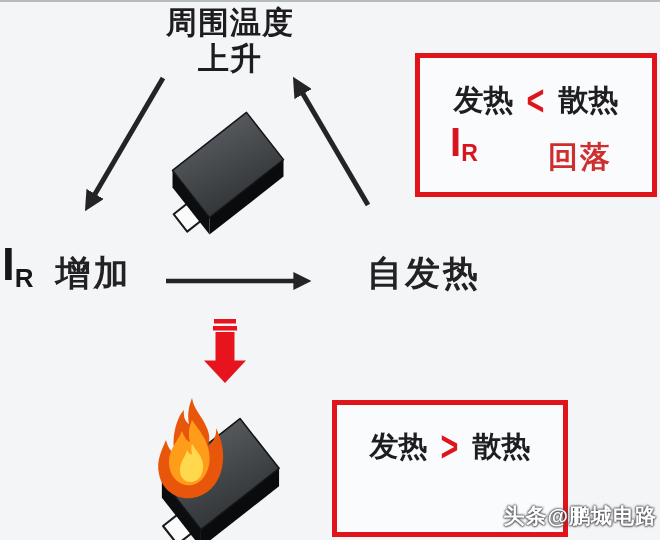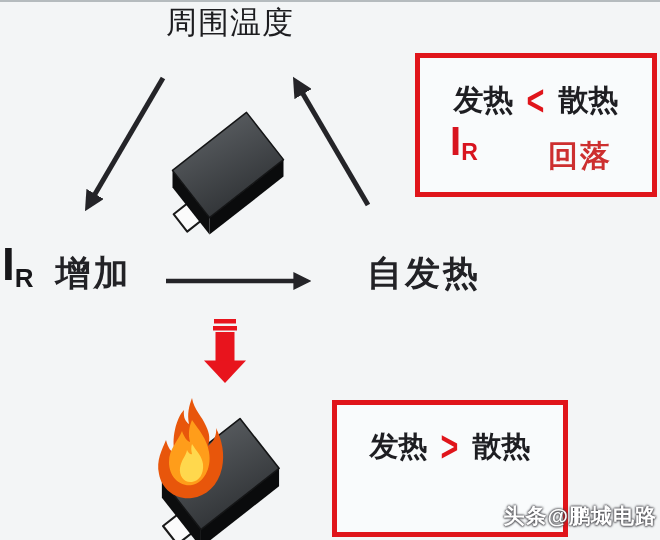--- a/index.html
+++ b/index.html
@@ -6,34 +6,34 @@
   body{font-family:"Liberation Sans","DejaVu Sans",sans-serif;}
   #stage{
     position:relative;width:660px;height:540px;overflow:hidden;
     background:#f3f5f6;color:#1d1d20;
   }
   .abs{position:absolute;}
   #top-edge{left:0;top:0;width:660px;height:2px;background:#949ba0;opacity:.65;}
 
   
   #ambient{left:120px;top:5px;width:220px;text-align:center;
-    font-size:31px;font-weight:400;letter-spacing:1px;line-height:36px;color:#1d1d20;}
+    font-size:31px;font-weight:700;letter-spacing:1px;line-height:36px;color:#1d1d20;}
 
   
   #ir-increase{left:2px;top:241px;display:flex;align-items:flex-start;}
   .i-sym{font-size:46px;font-weight:800;line-height:1;color:#17171a;}
   .i-sub{font-size:26px;font-weight:800;line-height:1;margin-top:24px;color:#17171a;}
   #increase-label{font-size:35px;font-weight:700;letter-spacing:3px;margin-left:22px;margin-top:9px;color:#222226;}
 
   
   #self-heating{left:355px;top:250px;font-size:35px;font-weight:600;letter-spacing:3px;color:#222226;margin-left:12px;}
 
   
   .red-box{box-sizing:border-box;border:5px solid #e0151b;background:#f9fbfc;
-    display:flex;flex-direction:column;justify-content:flex-start;}
+    display:flex;flex-direction:column;justify-content:space-between;}
   #box-recover{left:415px;top:53px;width:242px;height:144px;padding:22px 14px 14px 14px;}
   #box-runaway{left:332px;top:400px;width:236px;height:137px;padding:22px 10px 15px 10px;z-index:4;}
   .cmp-row{display:flex;align-items:center;justify-content:center;gap:12px;
     font-size:30px;font-weight:600;color:#1e1e22;}
   .cmp{color:#e0151b;font-weight:900;font-size:36px;display:inline-block;
     transform:scale(0.85,1.2);line-height:1;}
   #recover-row2{display:flex;align-items:flex-start;padding:0 26px 0 16px;}
   .i-sym-red{font-size:40px;font-weight:800;line-height:1;color:#d8141f;}
   .i-sub-red{font-size:23px;font-weight:800;line-height:1;margin-top:20px;color:#d8141f;}
   #recover-result{margin-left:auto;font-size:30px;font-weight:600;letter-spacing:2px;color:#cd2f2f;margin-top:15px;}
@@ -69,20 +69,21 @@
           <stop offset="1" stop-color="#2e3134"></stop>
       </linearGradient>
     </defs>
     <path d="M163 78 L88 206" stroke="#242428" stroke-width="5" fill="none" marker-end="url(#ah)"></path>
     <path d="M368 205 L296 82" stroke="#242428" stroke-width="5" fill="none" marker-end="url(#ah)"></path>
     <path d="M166 281 L306 281" stroke="#242428" stroke-width="4.5" fill="none" marker-end="url(#ah)"></path>
   </svg>
 
   <div class="abs" id="ambient">
     <div>周围温度</div>
+    <div>上升</div>
   </div>
 
   <svg class="abs" id="diode-top" width="115" height="126" viewBox="0 0 115 126">
     <polygon points="27.8,84.4 41.4,101.8 16.2,121.6 2.6,104.2" fill="#fbfbfb" stroke="#1a1a1a" stroke-width="2" stroke-linejoin="round"></polygon>
     <polygon points="1.5,60.4 38.5,107.6 38.5,124.6 1.5,77.4" fill="#0c0d0e"></polygon>
     <polygon points="38.5,107.6 112.5,49.6 112.5,66.6 38.5,124.6" fill="#0a0b0c"></polygon>
     <polygon points="75.5,2.4 112.5,49.6 38.5,107.6 1.5,60.4" fill="url(#topface)" stroke="#141516" stroke-width="1.5" stroke-linejoin="round"></polygon>
   </svg>
 
   <div class="abs" id="ir-increase">

